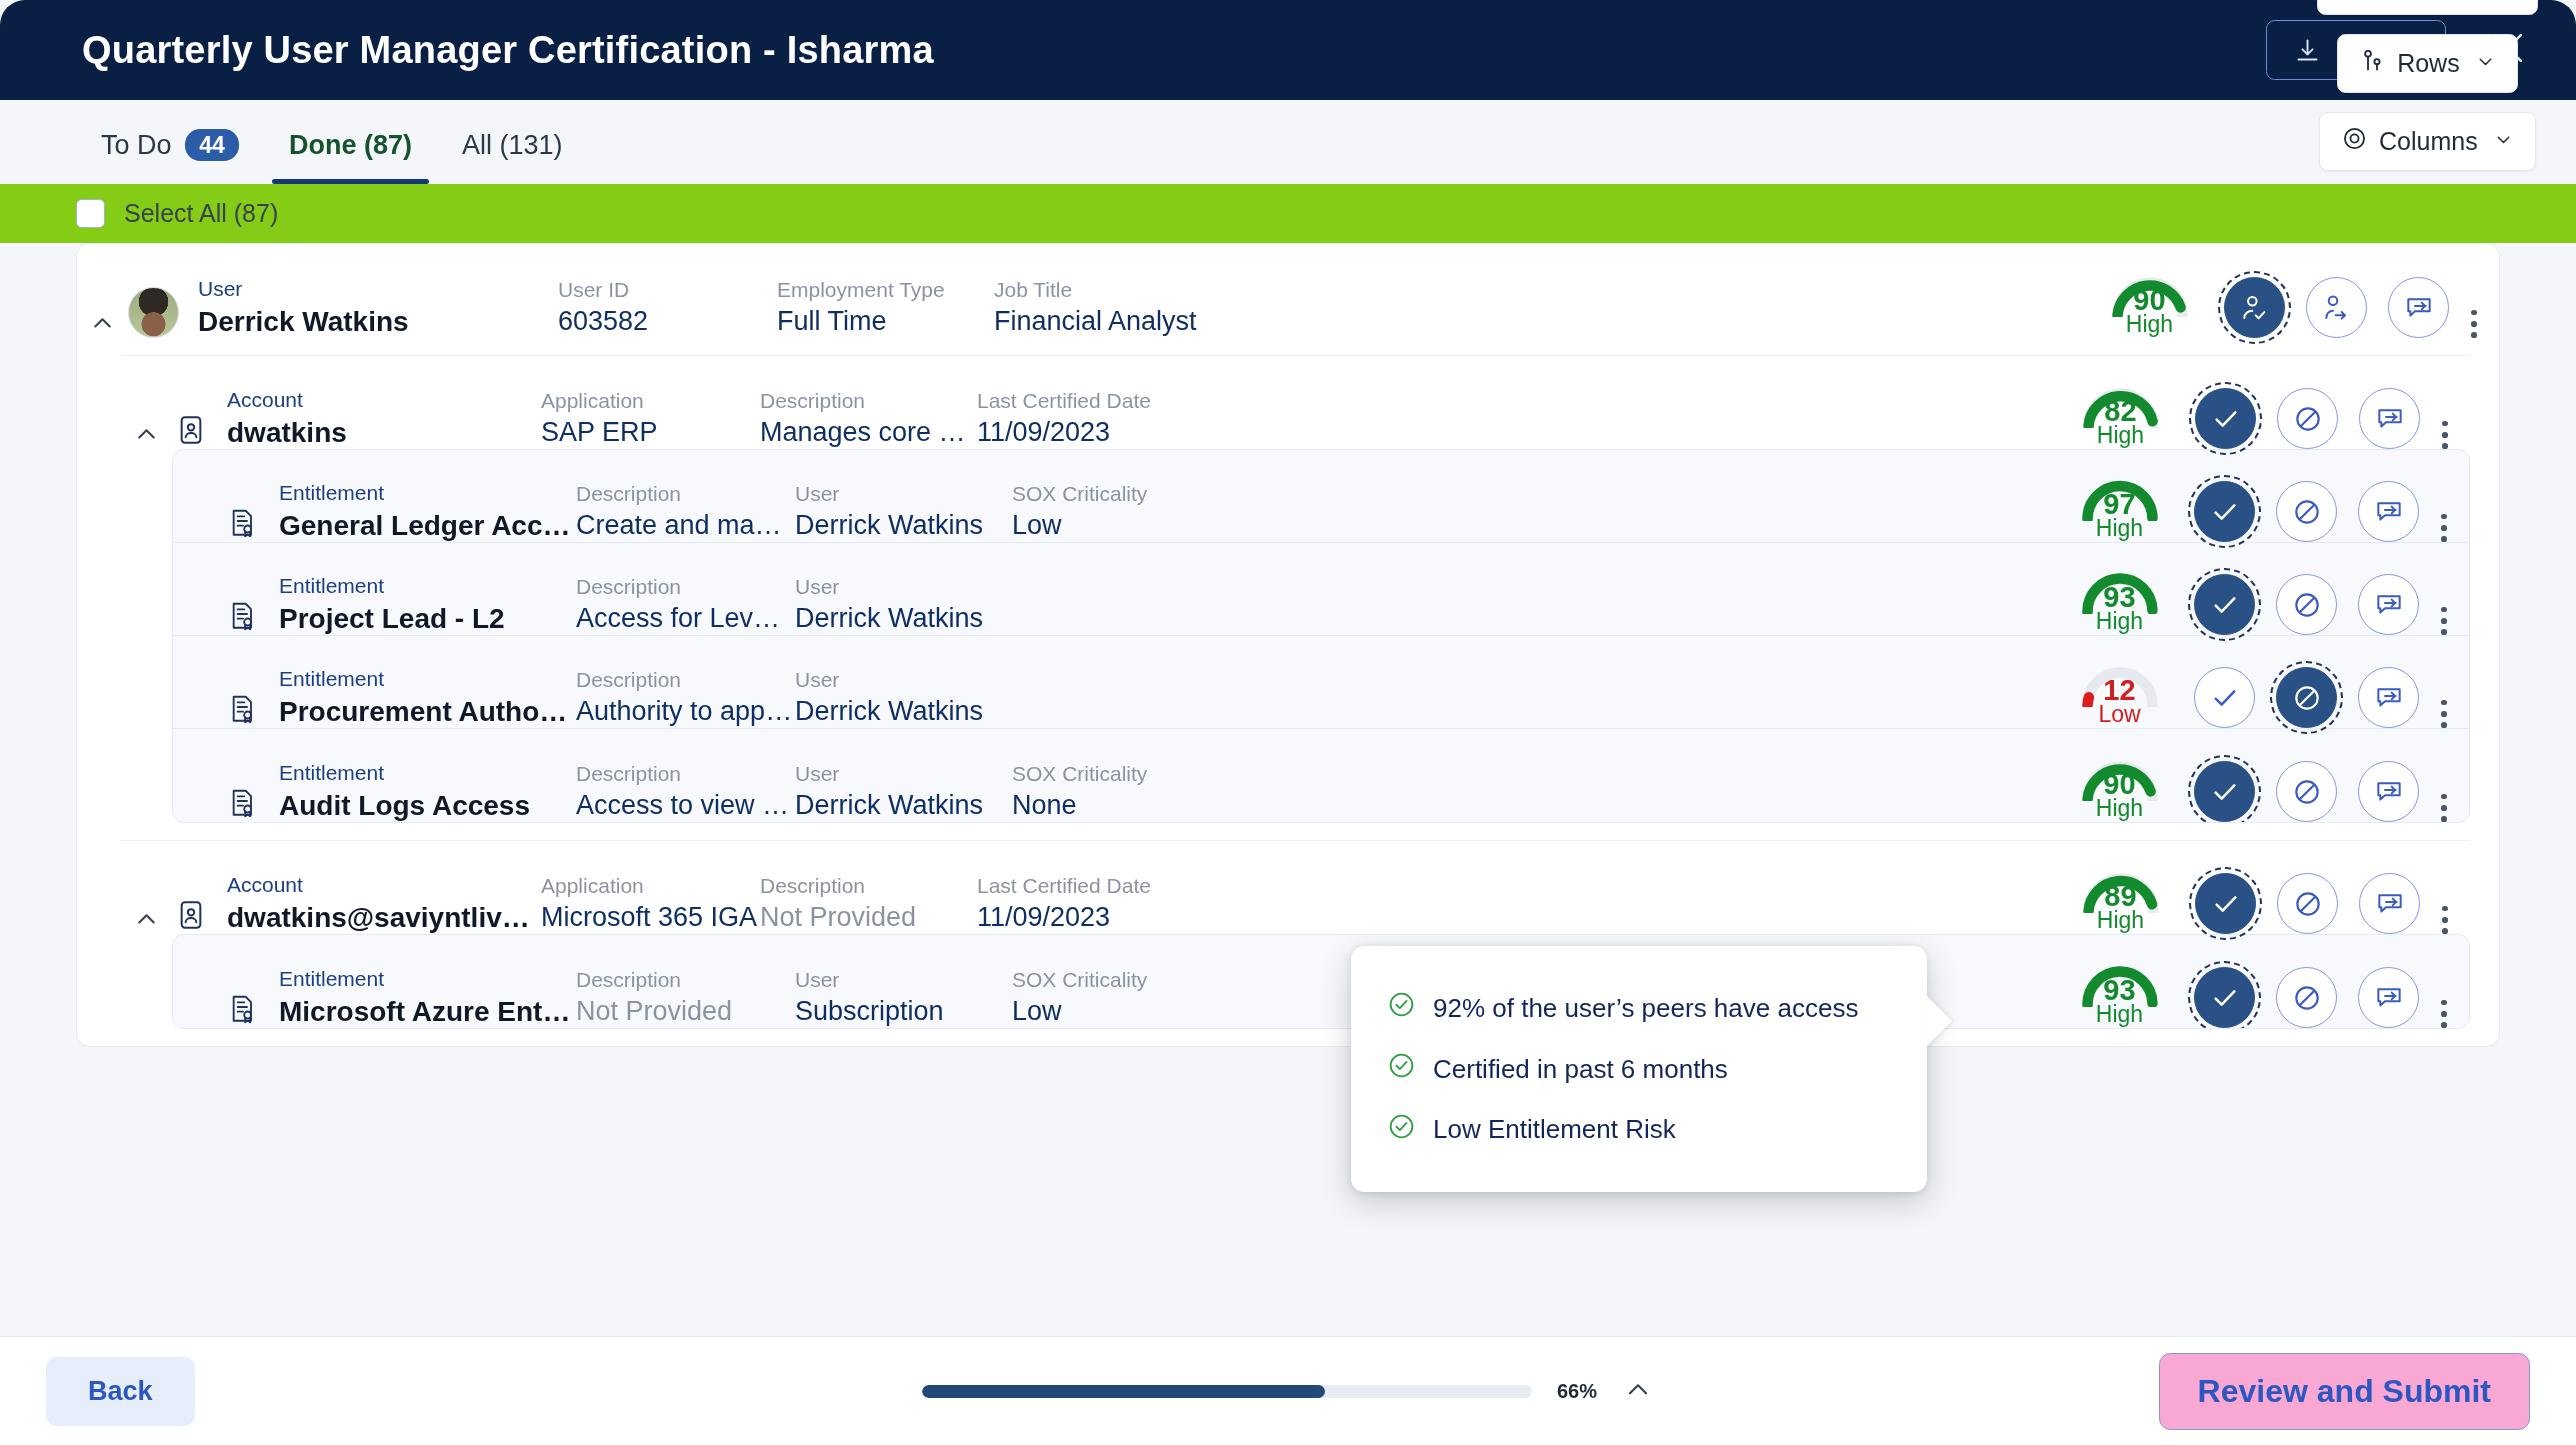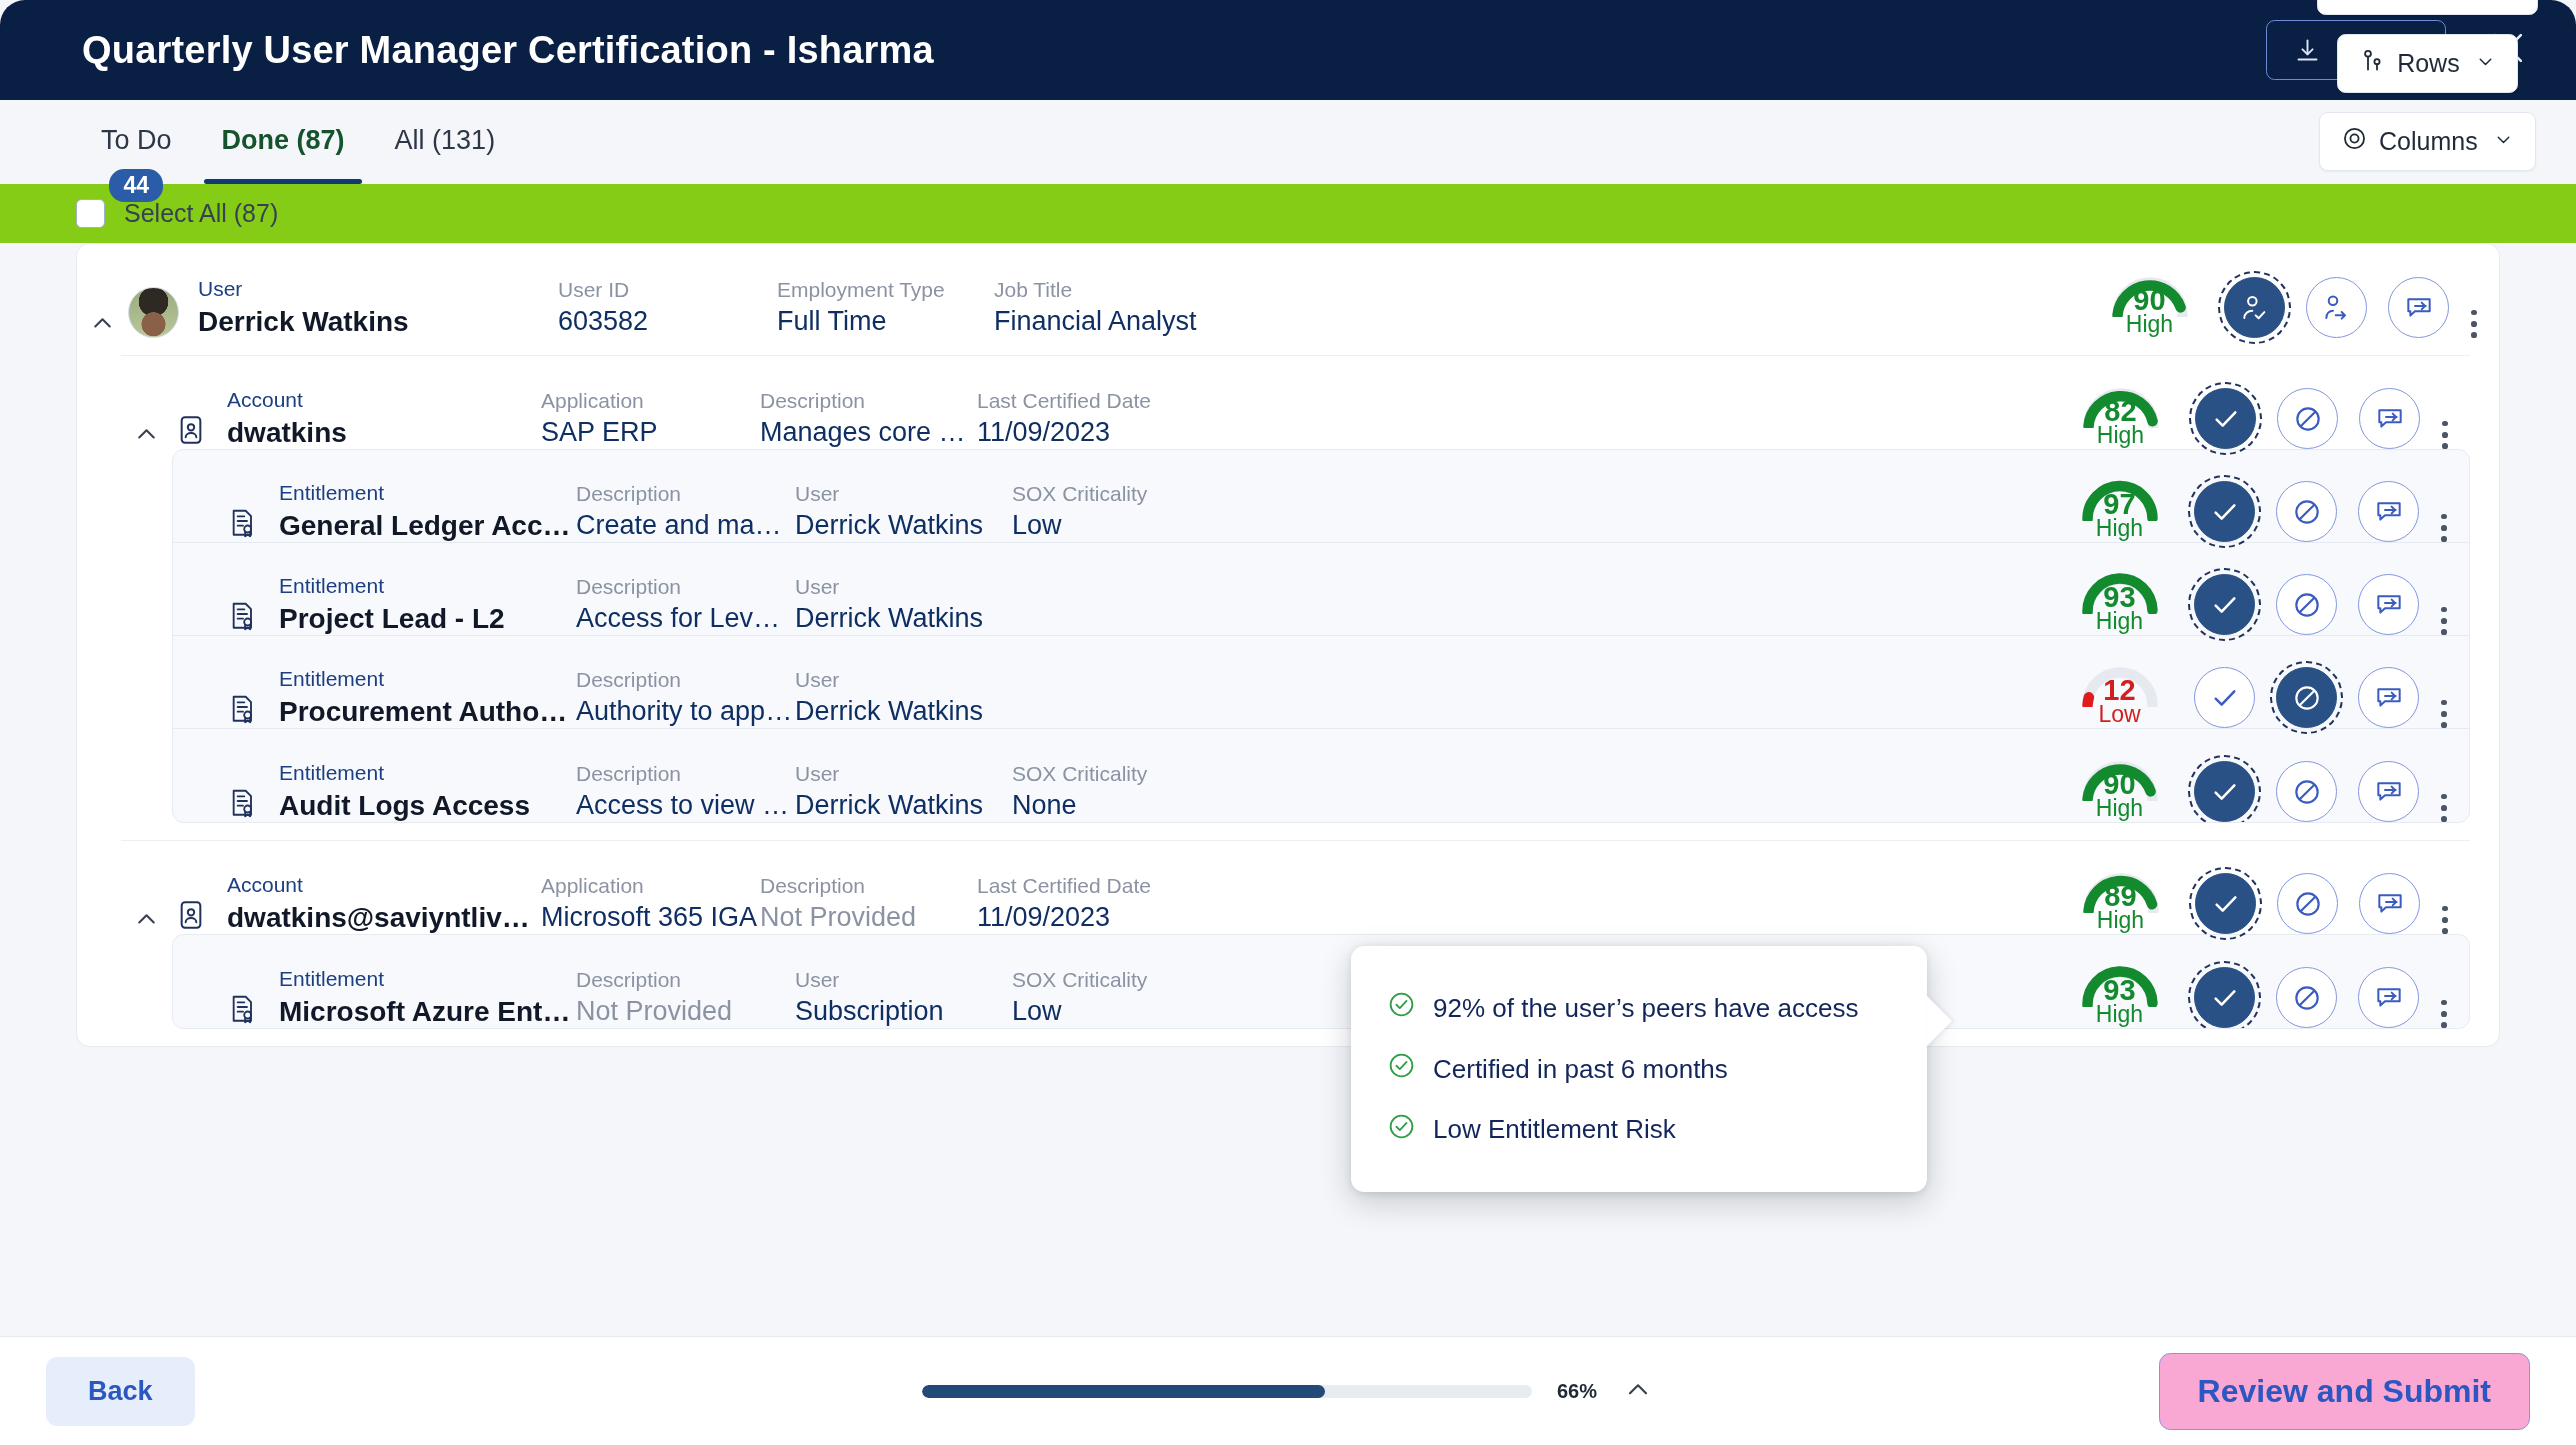--- a/index.html
+++ b/index.html
@@ -62,21 +62,20 @@
   .tab {
     display: flex; align-items: center; gap: 13.3px;
     padding: 0 25px 19px 25px;
     font-size: 27px;
     color: #2d3748;
     cursor: pointer;
     position: relative;
     height: 100%;
     box-sizing: border-box;
     padding-top: 25px;
-    flex-direction: column;
   }
   .tab.active { color: #14532d; font-weight: bold; }
   .tab.active::after {
     content: ""; position: absolute;
     left: 7.6px; right: 7.6px; bottom: 0; height: 4.8px;
     background: #123a73; border-radius: 2.9px;
   }
   .tab-badge {
     background: #2a5ca8; color: #fff;
     border-radius: 15.2px;

